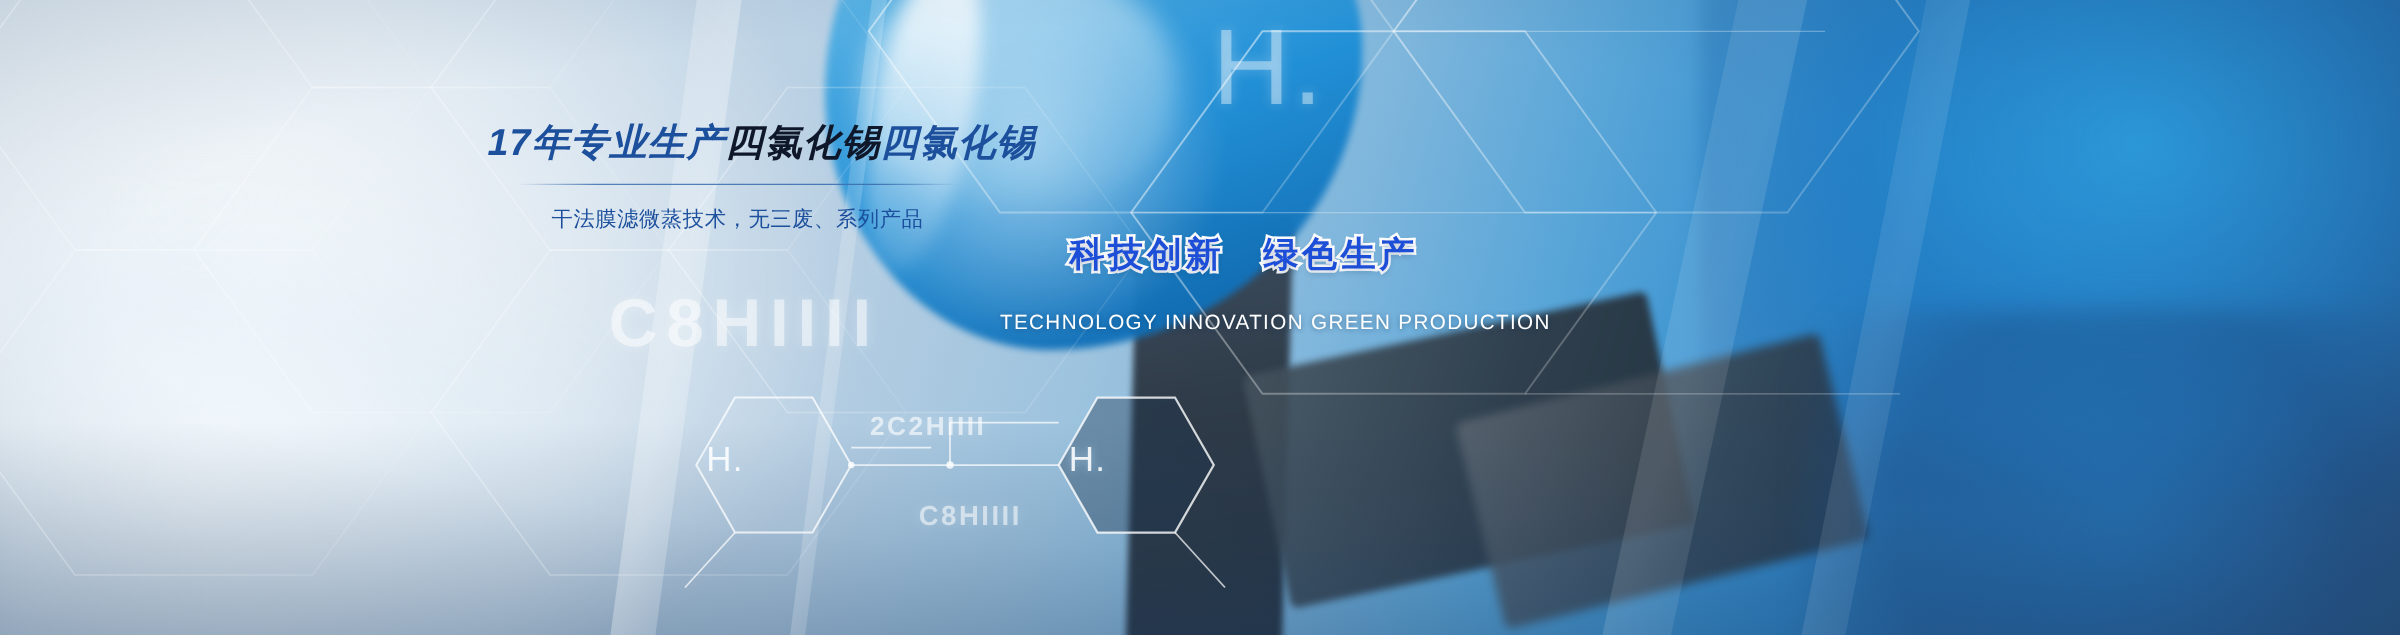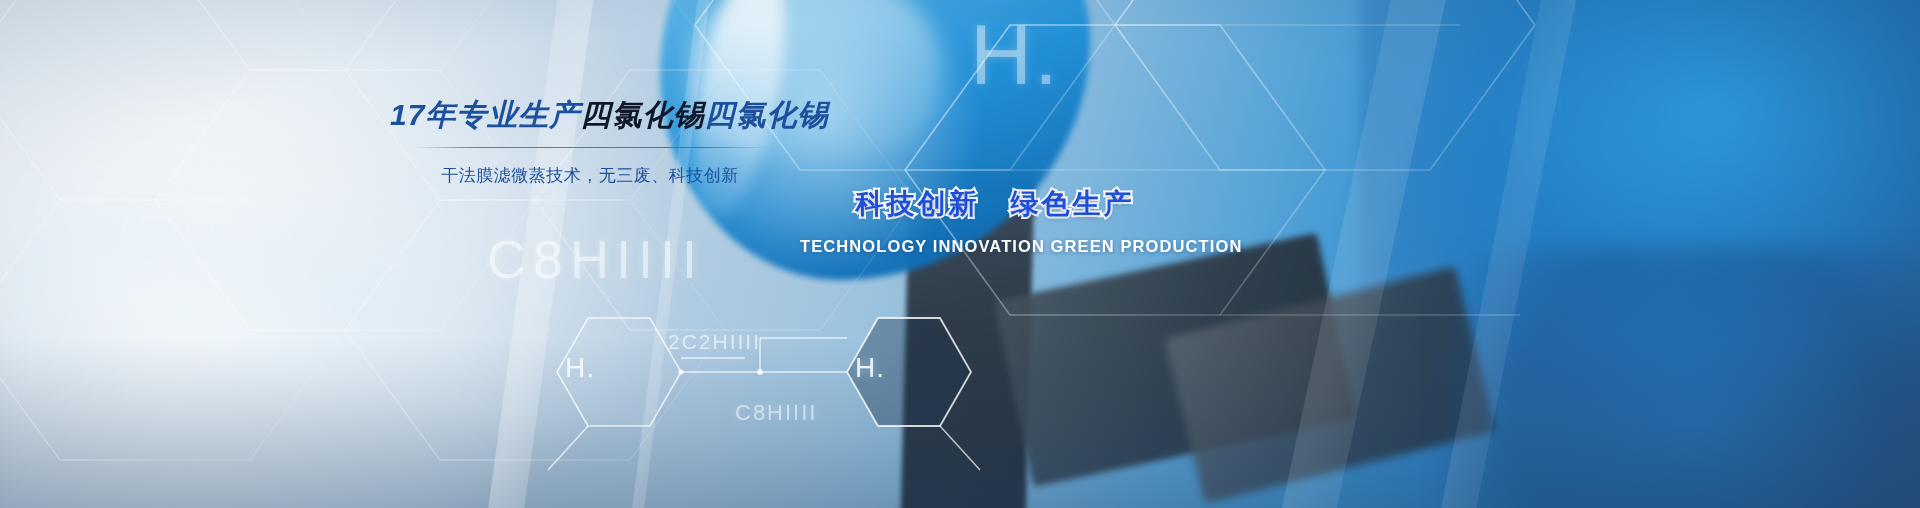--- a/index.html
+++ b/index.html
@@ -130,33 +130,33 @@
   
   .right-block{position:absolute;left:800px;top:185px;width:390px;text-align:center;}
   .cn-big{
     font-size:28px;font-weight:700;letter-spacing:3px;white-space:nowrap;
     color:#1d4ed8;
     -webkit-text-stroke:4px #ffffff;
     paint-order:stroke fill;
     text-shadow:0 2px 5px rgba(10,40,80,.28);
   }
   .en-tag{
-    margin-top:14px;font-size:16.5px;font-weight:700;color:#ffffff;
+    margin-top:26px;font-size:16.5px;font-weight:400;color:#ffffff;
     letter-spacing:1.1px;white-space:nowrap;
     text-shadow:0 1px 4px rgba(15,50,90,.45);
   }
 
   
   .chem{
     position:absolute;color:rgba(255,255,255,.42);
-    font-weight:400;letter-spacing:4px;pointer-events:none;
+    font-weight:700;letter-spacing:4px;pointer-events:none;
     text-shadow:0 0 10px rgba(255,255,255,.25);
   }
   .chem-c8{left:487px;top:228px;font-size:54px;letter-spacing:7px;color:rgba(255,255,255,.5);}
-  .chem-2c2{left:668px;top:330px;font-size:21px;letter-spacing:2px;color:rgba(255,255,255,.62);}
+  .chem-2c2{left:696px;top:330px;font-size:21px;letter-spacing:2px;color:rgba(255,255,255,.62);}
   .chem-c8h-b{left:735px;top:400px;font-size:22px;letter-spacing:2px;color:rgba(255,255,255,.55);}
   .chem-hbig{left:970px;top:5px;font-size:86px;letter-spacing:2px;color:rgba(255,255,255,.40);font-weight:300;}
 
   .hexlabel{
     position:absolute;color:rgba(255,255,255,.88);font-size:28px;font-weight:400;
     letter-spacing:1px;text-shadow:0 0 8px rgba(180,220,250,.6);
   }
   .hex-h1{left:565px;top:352px;}
   .hex-h2{left:855px;top:352px;}
 </style>
@@ -249,21 +249,21 @@
   <div class="chem chem-2c2">2C2HIIII</div>
   <div class="chem chem-c8h-b">C8HIIII</div>
   <div class="hexlabel hex-h1">H.</div>
   <div class="hexlabel hex-h2">H.</div>
 
   <div class="left-block">
     <div class="headline">
       <span class="hl-blue">17年专业生产</span><span class="hl-orange">四氯化锡</span><span class="hl-blue">四氯化锡</span>
     </div>
     <div class="divider"></div>
-    <div class="subline">干法膜滤微蒸技术，无三废、科技创新</div>
+    <div class="subline">干法膜滤微蒸技术，无三废、系列产品</div>
   </div>
 
   <div class="right-block">
     <div class="cn-big">科技创新　绿色生产</div>
     <div class="en-tag">TECHNOLOGY INNOVATION GREEN PRODUCTION</div>
   </div>
 
 </div>
 
 </body></html>

